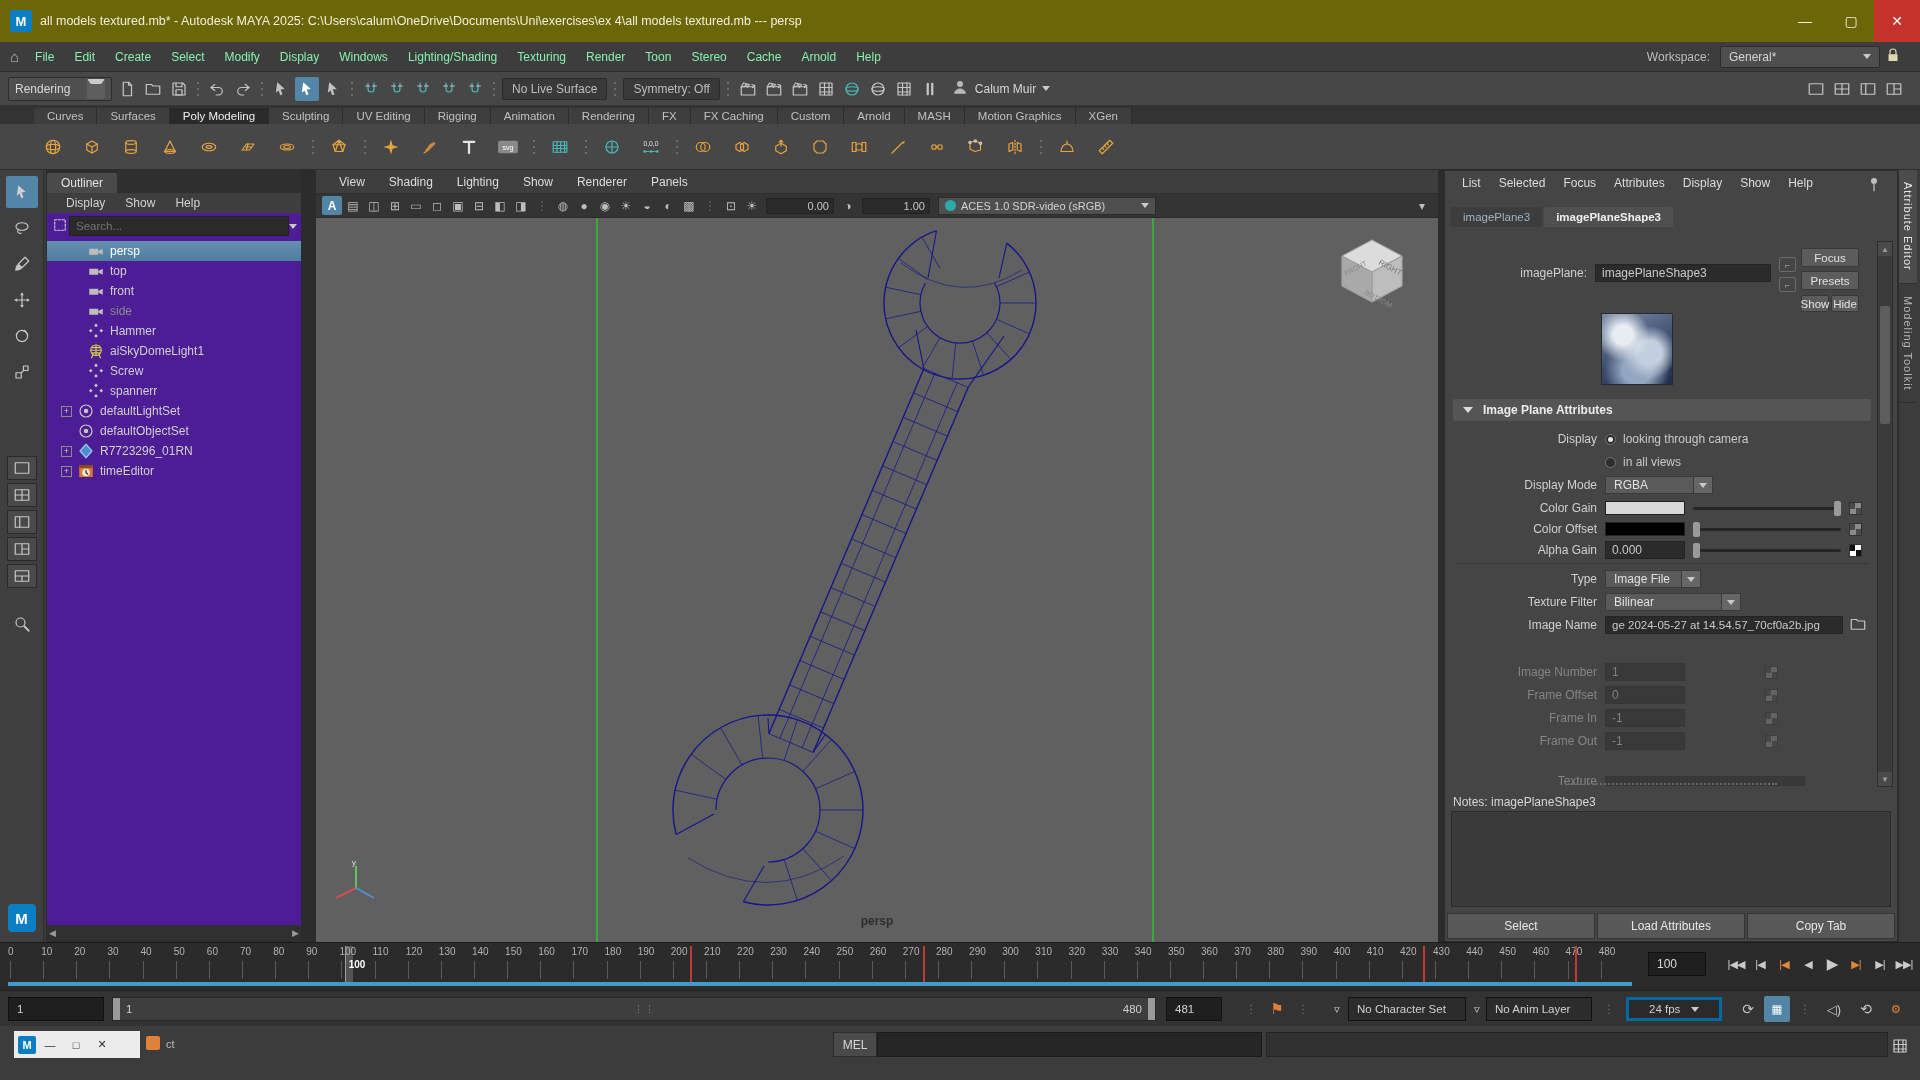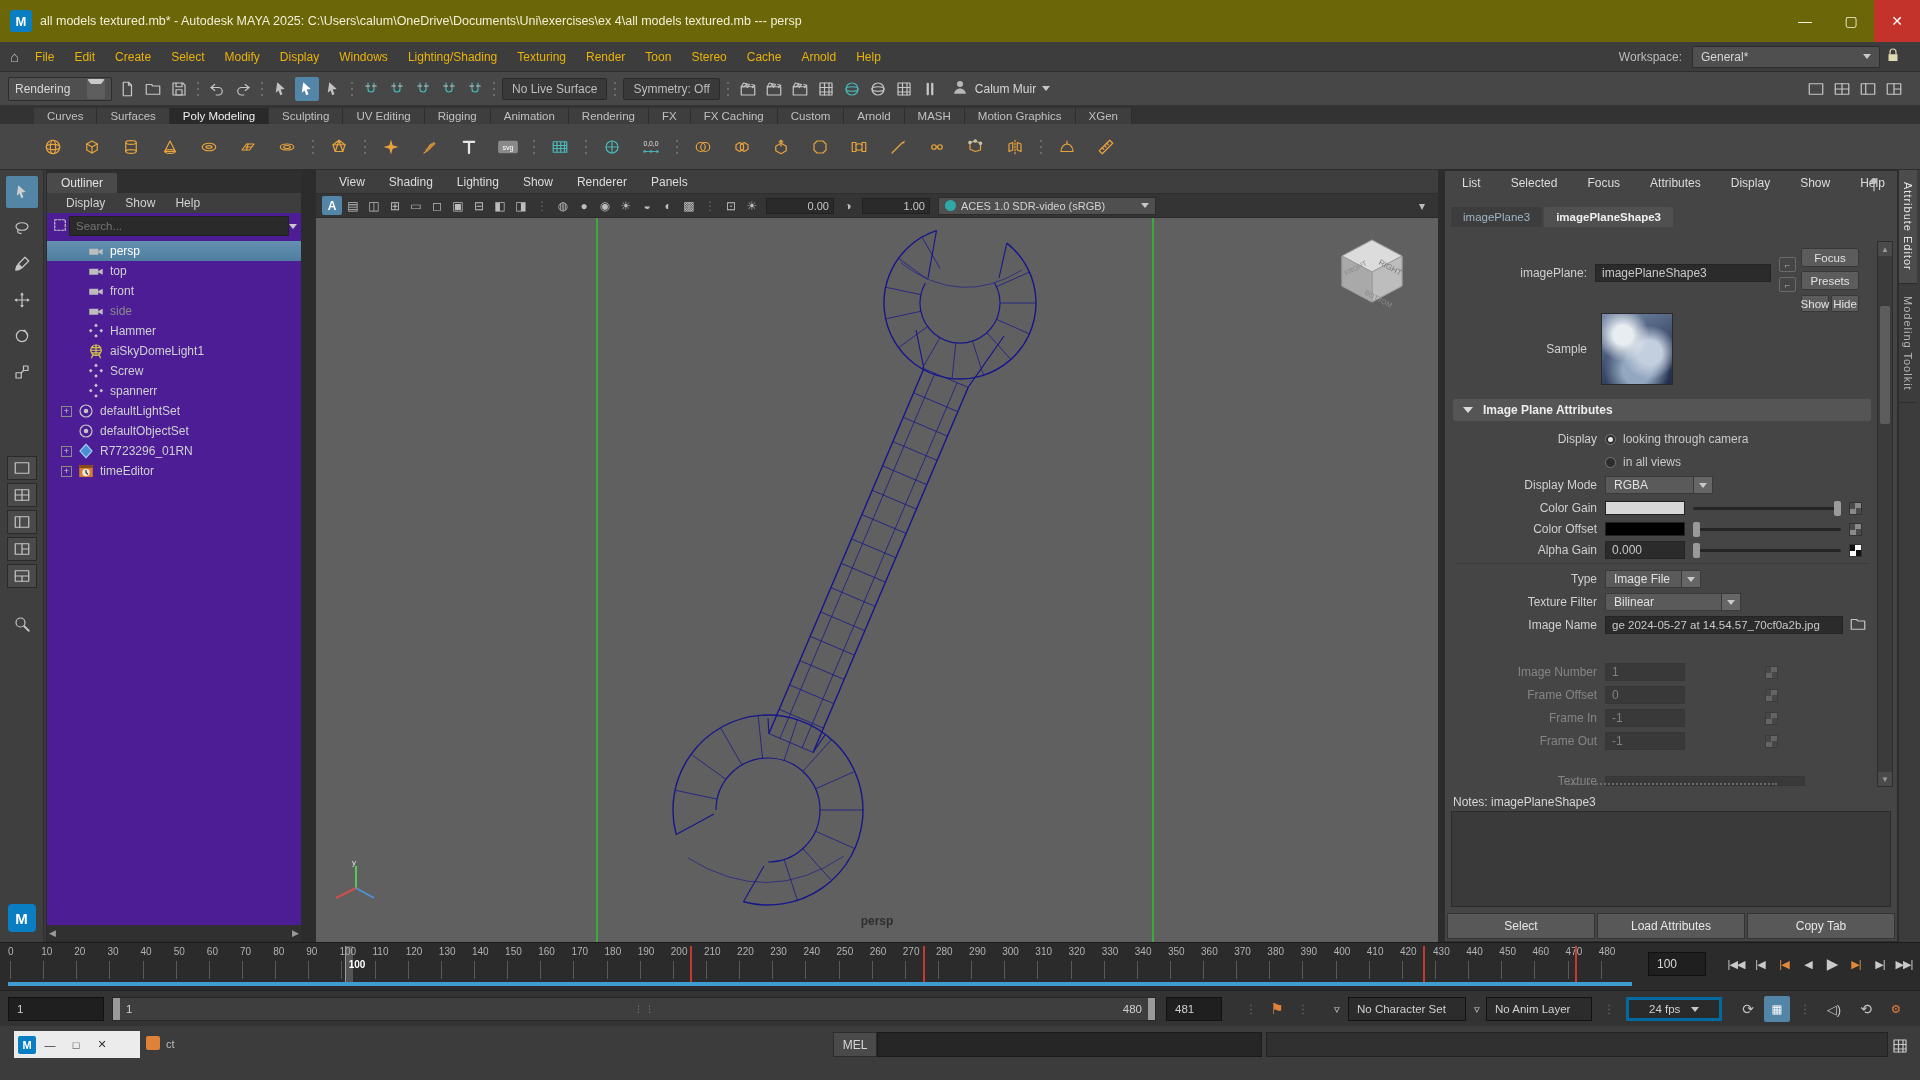--- a/index.html
+++ b/index.html
@@ -6,24 +6,24 @@
   html,body{width:1920px;height:1080px;overflow:hidden}
   body{font-family:"Liberation Sans",sans-serif;font-size:12px;color:#c8c8c8;background:#3a3a3a;position:relative;user-select:none}
   
   .titlebar{position:absolute;top:0;left:0;right:0;height:42px;background:var(--titlebar,#6b6708);display:flex;align-items:center;padding-left:10px;color:#f2efd6;font-size:12.5px}
   .mbadge{width:22px;height:22px;background:#0a7ec2;border-radius:3px;color:#fff;font-weight:bold;display:flex;align-items:center;justify-content:center;margin-right:8px;font-size:13px}
   .wctrl{margin-left:auto;display:flex;height:42px}
   .wbtn{width:46px;display:flex;align-items:center;justify-content:center;color:#f5f2da;font-size:14px}
   .wbtn.close{background:var(--close-red,#c3322b);color:#fff}
   
   .menubar{position:absolute;top:42px;left:0;right:0;height:30px;background:#3d3d3d;display:flex;align-items:center;padding:0 8px;border-bottom:1px solid #2e2e2e}
-  .menuitem{padding:0 10px;height:30px;display:flex;align-items:center;color:#eab308}
+  .menuitem{padding:0 10px;height:30px;display:flex;align-items:center;color:#86efac}
   .homeicon{color:#bdbdbd;font-size:15px;margin:0 6px 0 2px}
   .wslabel{color:#bdbdbd;margin-right:6px}
-  .wsdd{width:188px;height:22px;background:#4f4f4f;border:1px solid #2c2c2c;border-radius:2px;display:flex;align-items:center;padding:0 8px;color:#d6d6d6}
+  .wsdd{width:160px;height:22px;background:#4f4f4f;border:1px solid #2c2c2c;border-radius:2px;display:flex;align-items:center;padding:0 8px;color:#d6d6d6}
   .wsdd .arr{margin-left:auto}
   
   .statusline{position:absolute;top:72px;left:0;right:0;height:34px;background:#474747;display:flex;align-items:center;padding:0 8px;gap:3px;border-bottom:1px solid #333}
   .msdd{width:104px;height:24px;background:#4f4f4f;border:1px solid #2c2c2c;border-radius:2px;display:flex;align-items:center;padding:0 6px;color:#d8d8d8}
   .msdd .arr{margin-left:auto;background:#5e5e5e;width:18px;height:20px;display:flex;align-items:center;justify-content:center;border-radius:2px}
   .ic{width:24px;height:24px;display:flex;align-items:center;justify-content:center;color:#c2c2c2;border-radius:2px}
   .ic.on{background:var(--accent-blue,#5285a6);color:#fff}
   .ic.sep{width:10px}
   .sfield{background:#393939;border:1px solid #2a2a2a;height:22px;padding:0 9px;color:#bdbdbd;display:flex;align-items:center;border-radius:2px;white-space:nowrap}
   .userchip{display:flex;align-items:center;gap:6px;padding:0 6px;height:24px;color:#d6d6d6}
@@ -74,21 +74,21 @@
   .cs{display:flex;align-items:center;gap:5px;background:#4f4f4f;border:1px solid #2c2c2c;height:18px;padding:0 6px;width:218px;font-size:11px;color:#d2d2d2;margin-left:4px}
   .csdot{width:11px;height:11px;border-radius:50%;background:#2fa8a8;flex:none}
   .canvas{flex:1;position:relative;background:var(--viewport-bg,#606060);overflow:hidden}
   .gline{position:absolute;top:0;bottom:0;width:2px;background:var(--image-plane-green,#36b436);opacity:.9}
   .persplabel{position:absolute;left:0;right:0;bottom:14px;text-align:center;color:#2e2e2e;font-weight:bold;font-size:12px}
   .viewcube{position:absolute;right:28px;top:16px}
   .axisgizmo{position:absolute;left:12px;bottom:34px}
   
   .aediv{position:absolute;left:1438px;top:0;width:6px;height:772px;background:#2c2c2c}
   .ae{position:absolute;left:1444px;top:0;width:454px;height:772px;background:#454545;border:1px solid #2c2c2c;font-size:12px}
-  .aemenus{height:24px;display:flex;align-items:center;padding-left:8px;gap:12px;background:#454545}
+  .aemenus{height:24px;display:flex;align-items:center;padding-left:8px;gap:0;background:#454545}
   .aemenu{padding:0 9px;color:#dcdcdc}
   .aepin{margin-left:auto;margin-right:8px;color:#bdbdbd}
   .aetabs{position:absolute;top:36px;left:6px;right:26px;display:flex;gap:2px}
   .aetab{padding:4px 12px;background:#3d3d3d;color:#9fb4c4;font-size:11.5px;border-radius:2px 2px 0 0}
   .aetab.active{background:#505050;color:#f0f0f0;font-weight:bold}
   .aerow{position:absolute;left:0;width:430px;height:20px;display:flex;align-items:center}
   .albl{width:160px;text-align:right;padding-right:8px;color:#cfcfcf;white-space:nowrap;flex:none}
   .afield{background:#2b2b2b;border:1px solid #242424;height:18px;display:flex;align-items:center;padding:0 6px;color:#c9c9c9}
   .dd{background:#5a5a5a;height:18px;display:flex;align-items:center;padding:0 8px;color:#e0e0e0;border:1px solid #3a3a3a;border-right:none}
   .ddarr{width:20px;height:18px;background:#666;border:1px solid #3a3a3a;display:flex;align-items:center;justify-content:center}
@@ -1023,23 +1023,20 @@
       <span class="albl" style="width:150px">imagePlane:</span>
       <div class="afield" style="width:176px">imagePlaneShape3</div>
     </div>
     <span class="chip" style="left:334px;top:86px">⌐</span>
     <span class="chip" style="left:334px;top:106px">⌐</span>
     <div class="aebtn" style="left:356px;top:77px;width:58px;height:19px">Focus</div>
     <div class="aebtn" style="left:356px;top:100px;width:58px;height:19px">Presets</div>
     <div class="aebtn" style="left:356px;top:124px;width:28px;height:17px">Show</div>
     <div class="aebtn" style="left:386px;top:124px;width:28px;height:17px">Hide</div>
 
-    <div class="aerow" style="top:168px">
-      <span class="albl" style="width:150px">Sample</span>
-    </div>
     <div class="thumb"></div>
 
     <div class="sechead" style="top:228px">
       <span class="tri"></span>
       <span>Image Plane Attributes</span>
     </div>
 
     <div class="aerow" style="top:258px">
       <span class="albl">Display</span>
       <span class="radio on"></span>

